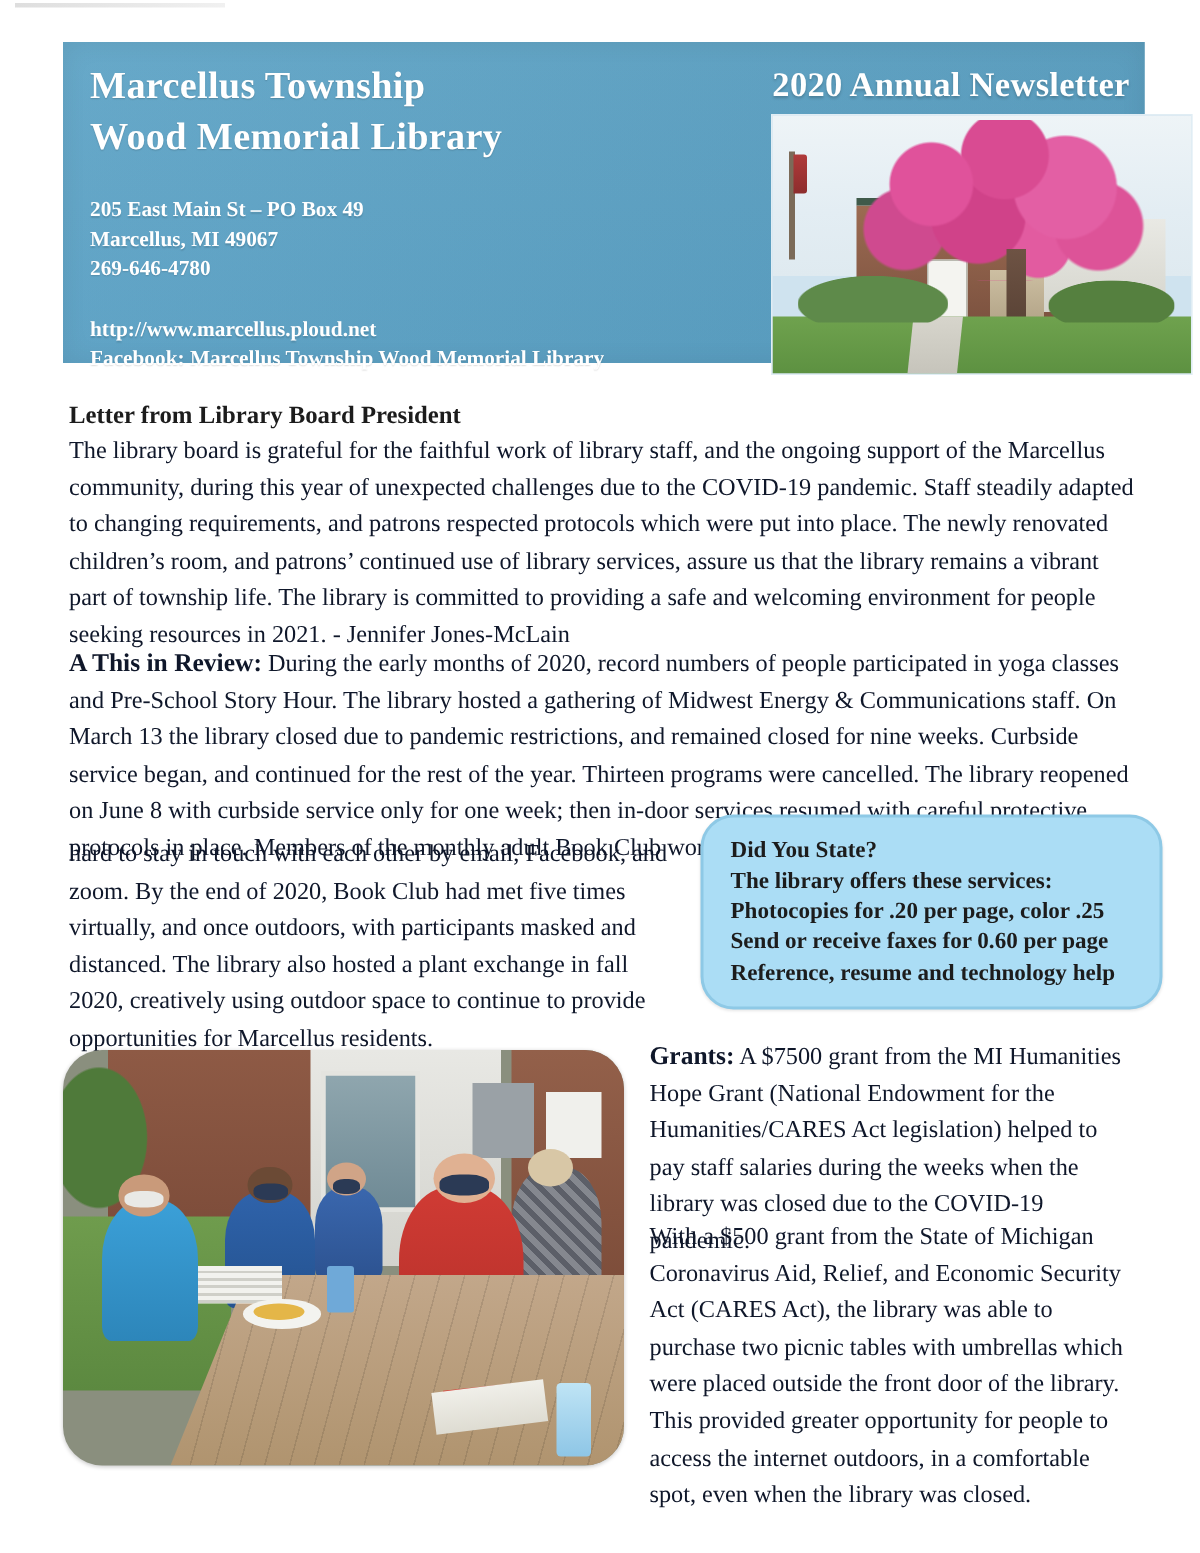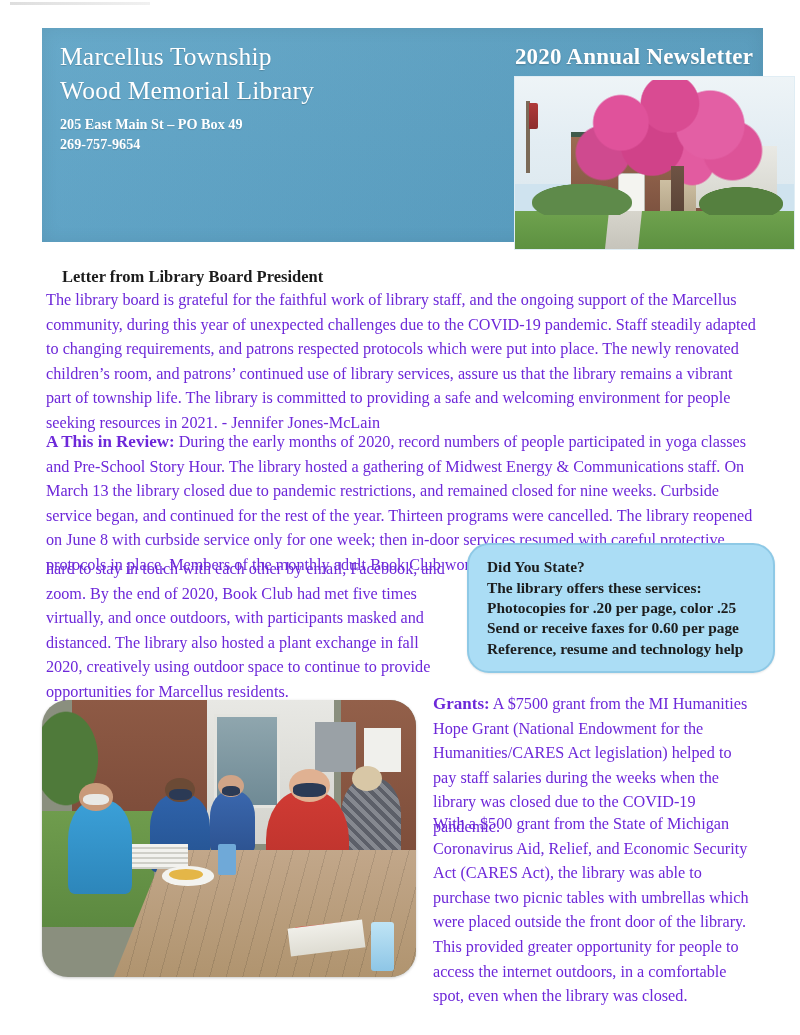--- a/index.html
+++ b/index.html
@@ -41,29 +41,29 @@
     box-shadow: inset 0 0 18px rgba(0,0,0,.07);
   }
   .banner-left {
     position: absolute;
     left: 18px;
     top: 12px;
     width: 420px;
   }
   .lib-name {
     font-family: "Liberation Serif", "DejaVu Serif", serif;
-    font-weight: normal;
+    font-weight: bold;
     font-size: 25.5px;
     line-height: 34px;
     color: #ffffff;
     letter-spacing: .2px;
     text-shadow: 0 1px 1px rgba(0,0,0,.18);
   }
   .lib-addr {
-    margin-top: 7px;
+    margin-top: 23px;
     font-weight: bold;
     font-size: 14.2px;
     line-height: 19.5px;
     color: #ffffff;
     text-shadow: 0 1px 1px rgba(0,0,0,.14);
   }
   .lib-web {
     margin-top: 21px;
     font-weight: bold;
     font-size: 14.2px;
@@ -156,28 +156,27 @@
     background: linear-gradient(#d7d5cc, #c6c4bb);
     transform: skewX(-6deg);
   }
 
   
   .section-head {
     position: absolute;
     font-weight: bold;
     font-size: 16.5px;
     line-height: 21px;
-    margin-left: 16px;
   }
   .body-text {
     position: absolute;
     font-size: 16.2px;
     line-height: 24.6px;
     text-align: left;
-    color: #6d28d9;
+    color: #0f172a;
   }
   .inline-head {
     font-weight: bold;
     font-size: 17px;
   }
 
   #letter-head { left: 46px; top: 266px; }
   #letter-body { left: 46px; top: 288px; width: 710px; }
 
   #review-body { left: 46px; top: 430px; width: 712px; }
@@ -323,21 +322,26 @@
 
   <div class="banner">
 
     <div class="banner-left">
       <div class="lib-name">
         <div>Marcellus Township</div>
         <div>Wood Memorial Library</div>
       </div>
       <div class="lib-addr">
         <div>205 East Main St – PO Box 49</div>
-        <div>269-757-9654</div>
+        <div>Marcellus, MI 49067</div>
+        <div>269-646-4780</div>
+      </div>
+      <div class="lib-web">
+        <div>http://www.marcellus.ploud.net</div>
+        <div>Facebook: Marcellus Township Wood Memorial Library</div>
       </div>
     </div>
 
     <div class="banner-title">2020 Annual Newsletter</div>
 
     <div class="hero-photo">
       <div class="hp-sky"></div>
       <div class="hp-house"></div>
       <div class="hp-house2"></div>
       <div class="hp-pillar"></div>

